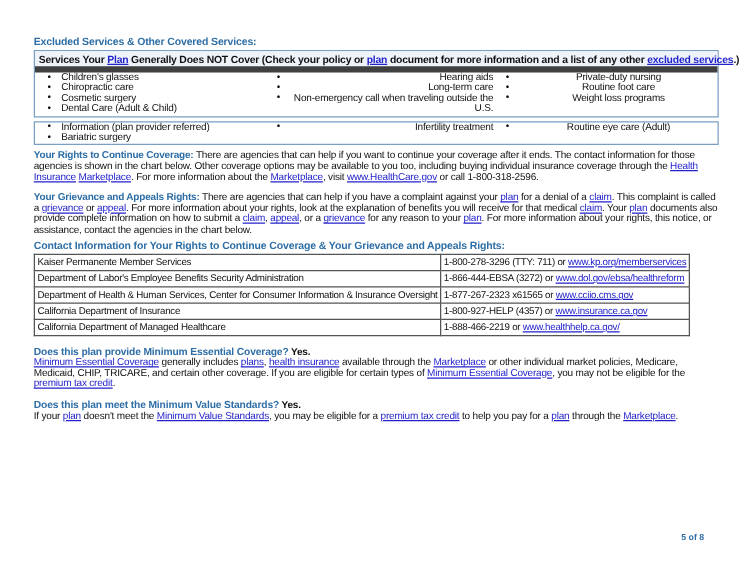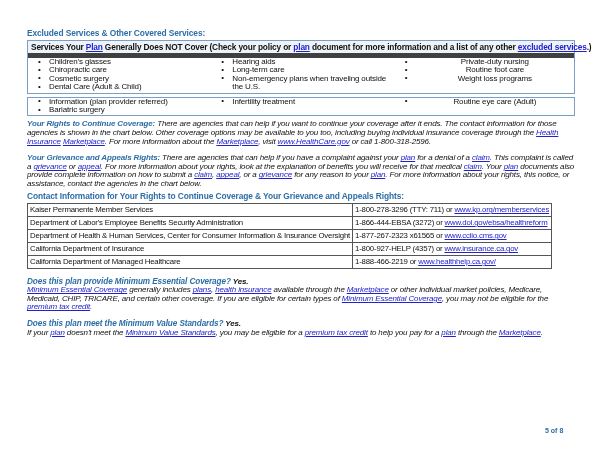--- a/index.html
+++ b/index.html
@@ -10,23 +10,23 @@
   a.lnk { color:#2222cc; text-decoration:underline; }
   .sec-title { font-size:8.4px; font-weight:bold; color:#2e6ea6; margin:0 0 2px 0; letter-spacing:-0.1px; }
   .box { border:1px solid #7a9fc2; width:548px; box-sizing:border-box; }
   .box-head { background:#eef3fa; border-bottom:5px solid #404040; font-size:8.3px; font-weight:bold;
               padding:1px 3px 1px 3px; letter-spacing:-0.15px; white-space:nowrap; }
   .box-body { display:flex; padding:0 0 1px 0; font-size:8px; letter-spacing:-0.15px; line-height:8.4px; }
   .col { list-style:none; margin:0; padding:0; }
   .col li { position:relative; padding-left:21px; }
   .col li::before { content:"•"; position:absolute; left:10px; top:-0.5px; font-size:8px; }
   .col1 { width:184px; }
-  .col2 { width:184px; }
+  .col2 { width:184px;text-align:right; }
   .col3 { width:180px;text-align:center; }
-  .para { font-size:8px; letter-spacing:-0.15px; line-height:8.6px; margin:0; width:548px;font-style:italic; }
+  .para { font-size:8px; letter-spacing:-0.15px; line-height:8.6px; margin:0; width:548px; }
   .para .h-blue { font-weight:bold; }
   .gap { height:8px; }
   table.contacts { border-collapse:collapse; width:504px; font-size:7.8px; letter-spacing:-0.2px; margin-top:2px; }
   table.contacts td { border:1px solid #555; padding:1px 2px; height:10px; white-space:nowrap; }
   table.contacts td.org { width:332px; }
   .q-title { font-size:8.2px; font-weight:bold; color:#2e6ea6; letter-spacing:-0.1px; }
   .q-ans { color:#111; font-weight:bold; }
   .pageno { position:absolute; left:545px; top:427px; font-size:7px; font-weight:bold; color:#2e6ea6; }
 </style>
 </head>
@@ -40,21 +40,21 @@
     <div class="box-body">
       <ul class="col col1">
           <li>Children's glasses</li>
           <li>Chiropractic care</li>
           <li>Cosmetic surgery</li>
           <li>Dental Care (Adult &amp; Child)</li>
         </ul>
       <ul class="col col2">
           <li>Hearing aids</li>
           <li>Long-term care</li>
-          <li>Non-emergency plans when traveling outside the U.S.</li>
+          <li>Non-emergency call when traveling outside the U.S.</li>
         </ul>
       <ul class="col col3">
           <li>Private-duty nursing</li>
           <li>Routine foot care</li>
           <li>Weight loss programs</li>
         </ul>
     </div>
   </div>
 
   <div style="height:3px"></div>

